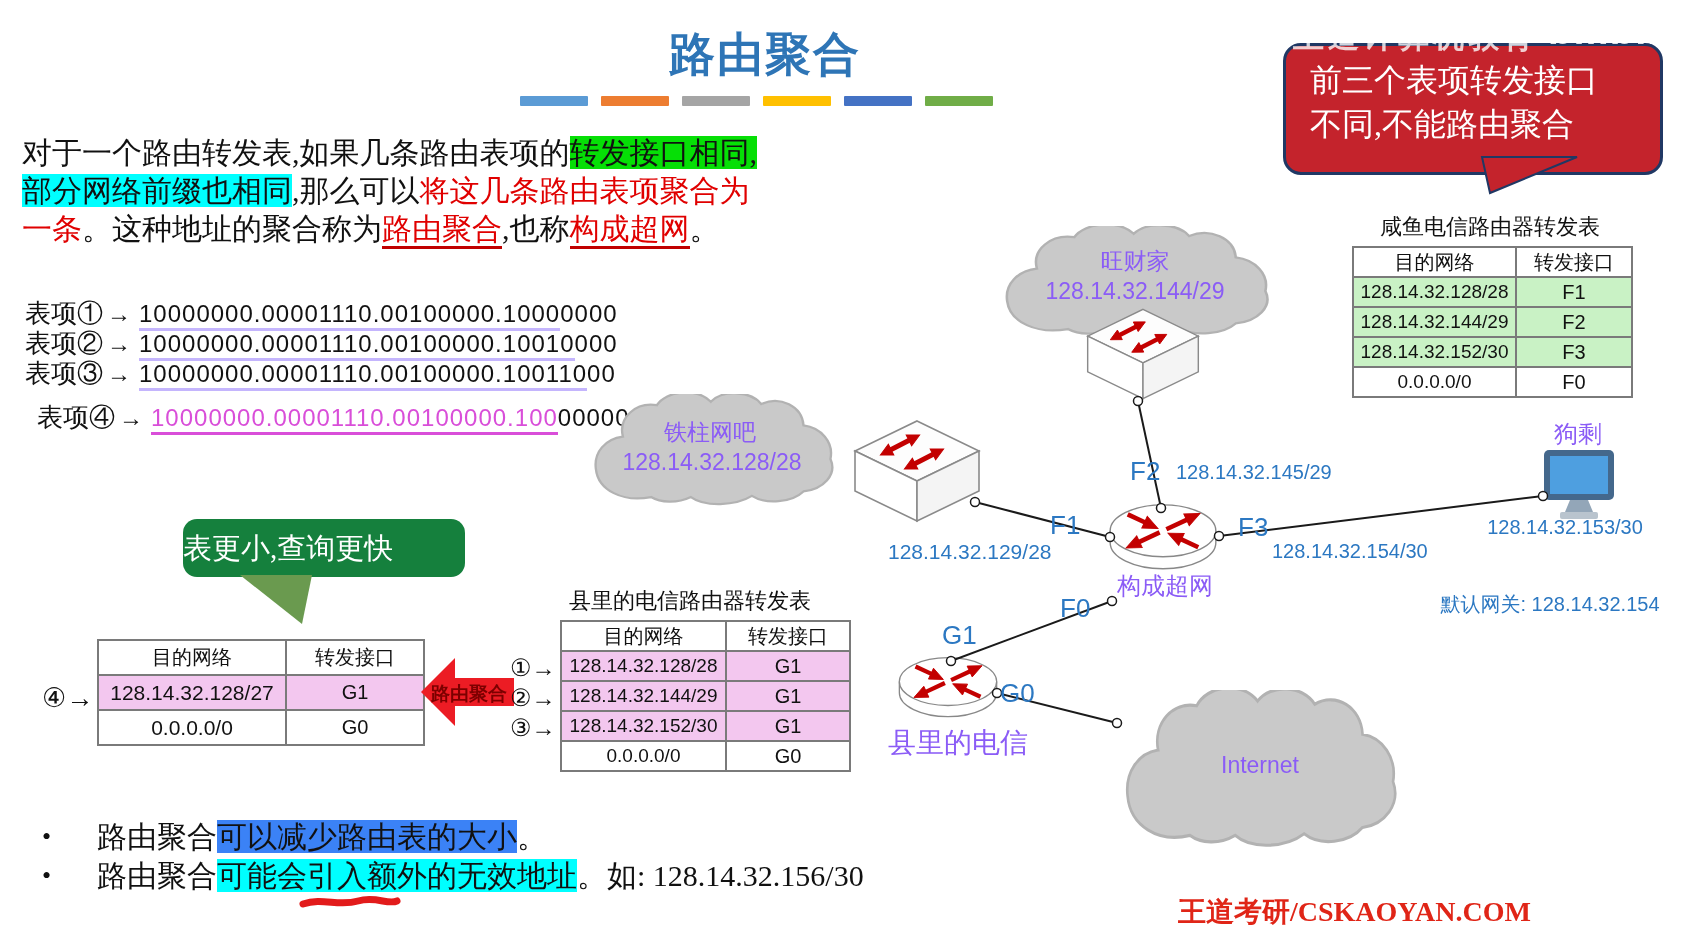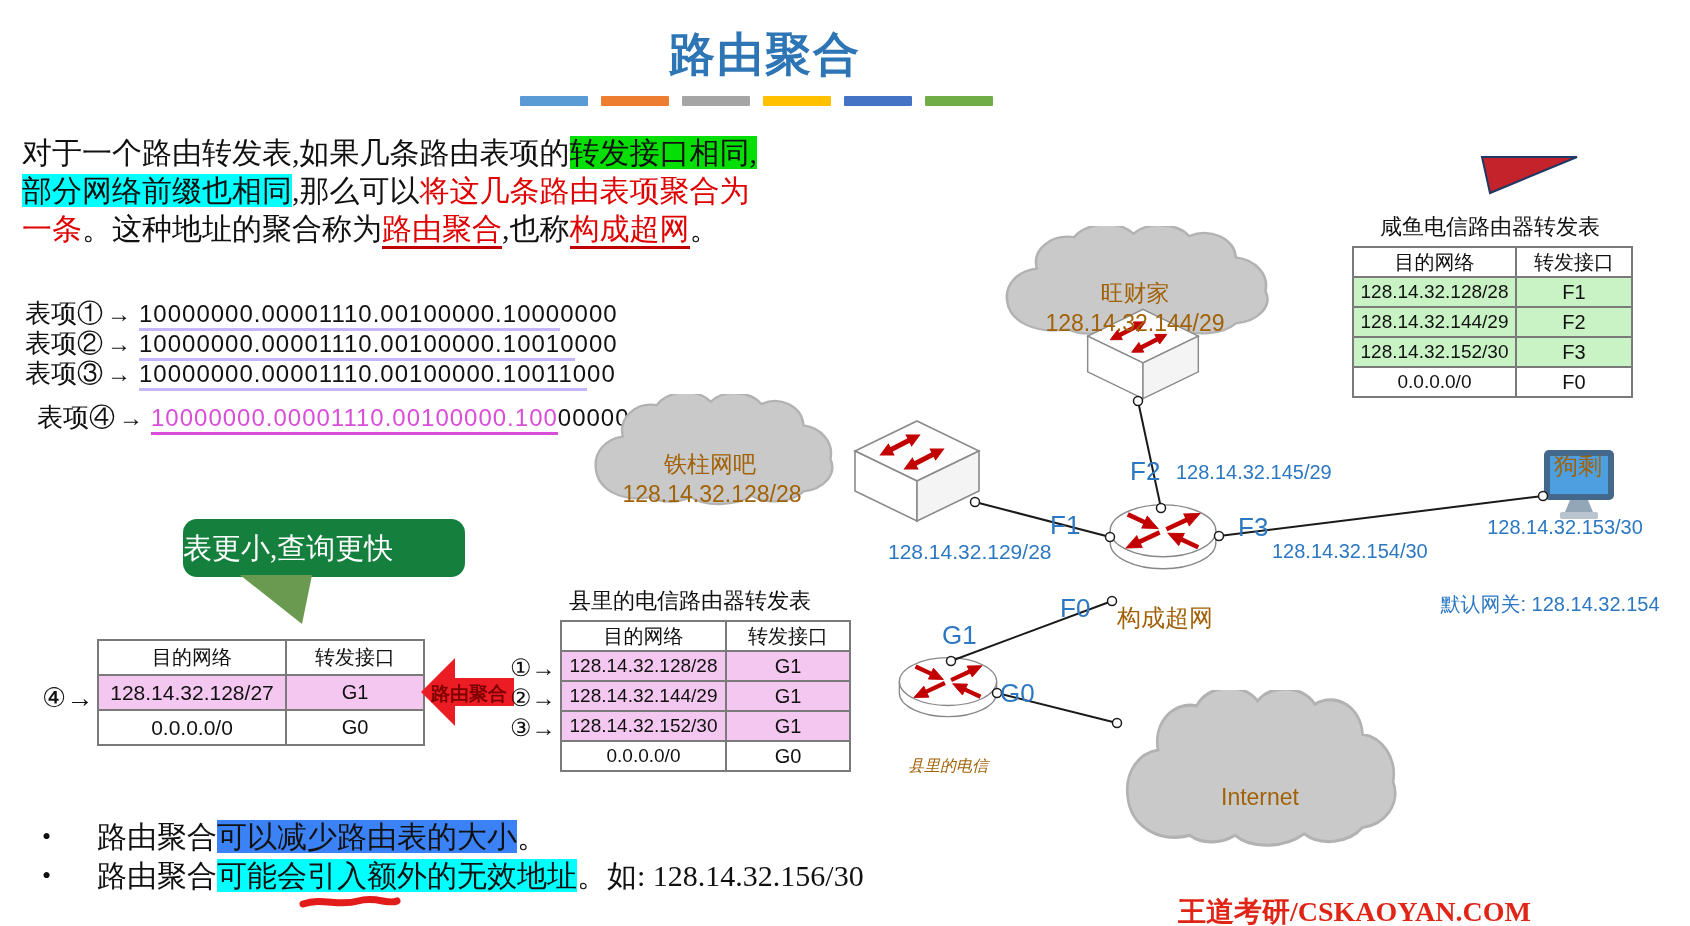--- a/index.html
+++ b/index.html
@@ -30,21 +30,21 @@
     font-family:"Liberation Serif",serif;}
   .ftable{border-collapse:collapse;table-layout:fixed;background:#fff;}
   .ftable th,.ftable td{border:2px solid #7a7a7a;text-align:center;padding:0;font-weight:normal;
     font-size:20px;overflow:hidden;white-space:nowrap;}
   .row-green{background:#C9F2C5;}
   .row-pink{background:#F3C7EF;}
   .tbl-title{font-size:22px;color:#111;}
   .mark{font-family:"Liberation Serif",serif;font-size:24px;white-space:nowrap;}
   .port{font-size:26px;color:#2C78C2;}
   .ipl{font-size:20px;color:#2C78C2;white-space:nowrap;}
-  .nodelab{font-size:23px;color:#a16207;white-space:nowrap;margin-top:32px;}
+  .nodelab{font-size:23px;color:#8b5cf6;white-space:nowrap;}
   .bullet{display:flex;font-size:30px;line-height:38px;white-space:nowrap;
     font-family:"Liberation Serif",serif;}
   .bullet .dot{width:55px;font-size:26px;}
   .wm-brand{font-weight:bold;font-size:31px;color:rgba(255,255,255,0.78);letter-spacing:4px;}
   .wm-logo{font-weight:bold;font-size:40px;color:rgba(255,255,255,0.85);letter-spacing:1px;}
   .wm-footer{font-size:28px;color:#E02517;font-family:"Liberation Serif",serif;font-weight:bold;}
   .arrow-label{font-size:19px;font-weight:bold;color:#7D0000;text-align:center;}
 </style>
 </head>
 <body>
@@ -269,35 +269,39 @@
     <polygon points="28,52 46,52 51,64 23,64" fill="#93A6B8"></polygon>
     <rect x="18" y="64" width="38" height="7" rx="2" fill="#B9C4CE"></rect>
   </svg>
 
   <div class="abs nodelab ctr" style="left:1035px;top:246px;width:200px;z-index:5;">旺财家</div>
   <div class="abs nodelab ctr" style="left:1015px;top:278px;width:240px;z-index:5;">128.14.32.144/29</div>
   <div class="abs nodelab ctr" style="left:610px;top:417px;width:200px;z-index:5;">铁柱网吧</div>
   <div class="abs nodelab ctr" style="left:592px;top:449px;width:240px;z-index:5;">128.14.32.128/28</div>
   <div class="abs nodelab ctr" style="left:1160px;top:752px;width:200px;z-index:5;">Internet</div>
   <div class="abs nodelab ctr" style="left:1110px;top:570px;width:110px;font-size:24px;z-index:5;">构成超网</div>
-  <div class="abs nodelab ctr" style="left:888px;top:724px;width:120px;font-size:16px;z-index:5;font-style:italic;">县里的电信</div>
+  <div class="abs nodelab ctr" style="left:888px;top:724px;width:120px;font-size:28px;z-index:5;">县里的电信</div>
   <div class="abs nodelab ctr" style="left:1528px;top:418px;width:100px;font-size:24px;z-index:5;">狗剩</div>
   <div class="abs ipl ctr" style="left:1470px;top:516px;width:190px;z-index:5;">128.14.32.153/30</div>
   <div class="abs ipl ctr" style="left:1425px;top:543px;width:250px;z-index:5;margin-top:48px;">默认网关: 128.14.32.154</div>
 
   <div class="abs port" style="left:1050px;top:510px;z-index:5;">F1</div>
   <div class="abs port" style="left:1130px;top:456px;z-index:5;">F2</div>
   <div class="abs port" style="left:1238px;top:512px;z-index:5;">F3</div>
   <div class="abs port" style="left:1060px;top:593px;z-index:5;">F0</div>
   <div class="abs port" style="left:942px;top:620px;z-index:5;">G1</div>
   <div class="abs port" style="left:1000px;top:678px;z-index:5;">G0</div>
   <div class="abs ipl" style="left:888px;top:540px;font-size:21px;z-index:5;">128.14.32.129/28</div>
   <div class="abs ipl" style="left:1176px;top:461px;z-index:5;">128.14.32.145/29</div>
   <div class="abs ipl" style="left:1272px;top:540px;z-index:5;">128.14.32.154/30</div>
 
+  <div class="abs bubble-red" style="left:1283px;top:43px;z-index:6;">
+    <div>前三个表项转发接口</div>
+    <div>不同,不能路由聚合</div>
+  </div>
   <svg class="abs" style="left:1465px;top:155px;z-index:6;" width="125" height="42">
     <polygon points="17,2 112,2 25,38" fill="#C4232C" stroke="#203864" stroke-width="2"></polygon>
   </svg>
 
   <div class="abs wm-brand" style="left:1293px;top:16px;z-index:7;">王道计算机教育</div>
   <div class="abs wm-logo" style="left:1548px;top:8px;z-index:7;">bilibili</div>
   <div class="abs wm-footer" style="left:1178px;top:893px;z-index:7;">王道考研/CSKAOYAN.COM</div>
 
   <div class="abs bullet" style="left:42px;top:818px;">
     <span class="dot">•</span>

